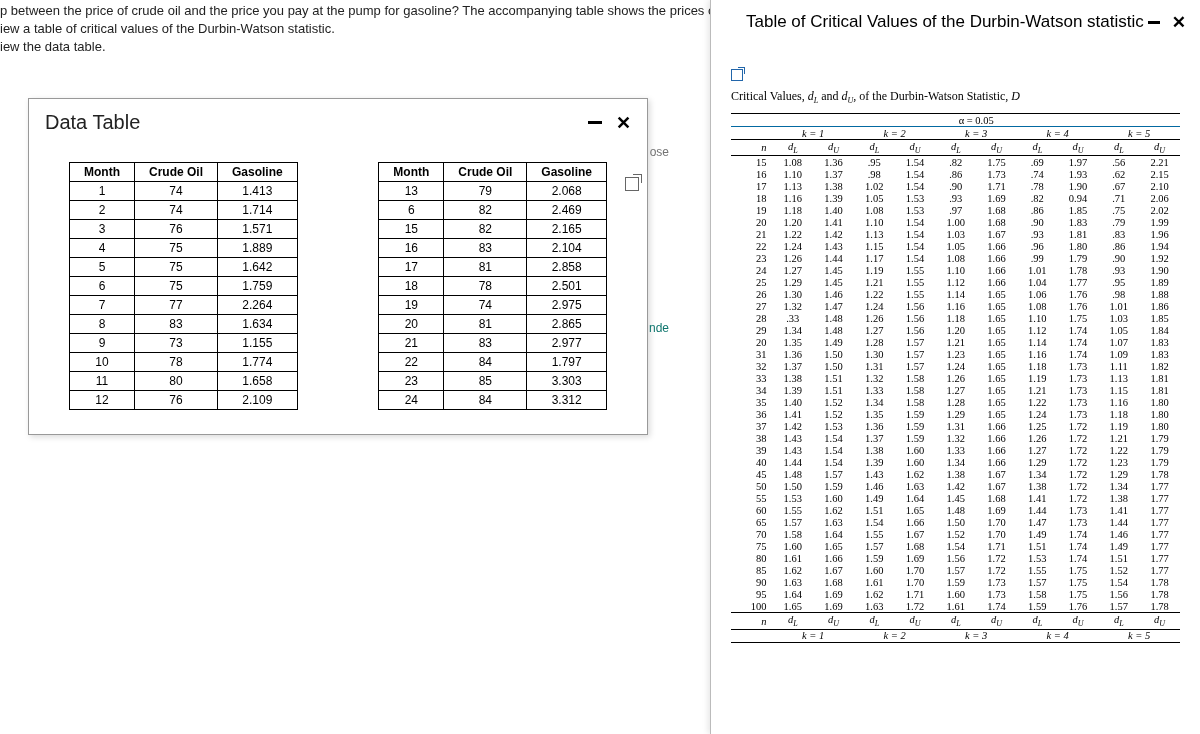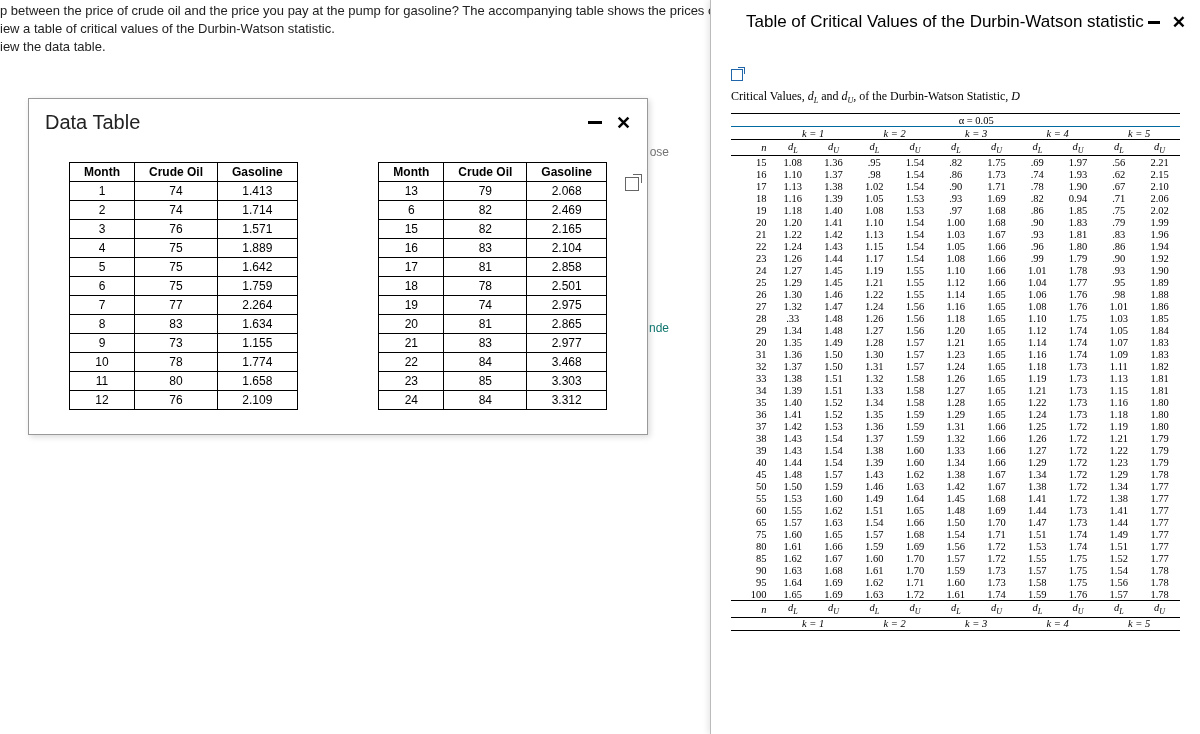--- a/index.html
+++ b/index.html
@@ -185,21 +185,21 @@
             <td>2.865</td>
           </tr>
           <tr>
             <td>21</td>
             <td>83</td>
             <td>2.977</td>
           </tr>
           <tr>
             <td>22</td>
             <td>84</td>
-            <td>3.468</td>
+            <td>1.797</td>
           </tr>
           <tr>
             <td>23</td>
             <td>85</td>
             <td>3.303</td>
           </tr>
           <tr>
             <td>24</td>
             <td>84</td>
             <td>3.312</td>
@@ -648,20 +648,33 @@
             <td>1.54</td>
             <td>1.66</td>
             <td>1.50</td>
             <td>1.70</td>
             <td>1.47</td>
             <td>1.73</td>
             <td>1.44</td>
             <td>1.77</td>
           </tr>
           <tr>
+            <td>70</td>
+            <td>1.58</td>
+            <td>1.64</td>
+            <td>1.55</td>
+            <td>1.67</td>
+            <td>1.52</td>
+            <td>1.70</td>
+            <td>1.49</td>
+            <td>1.74</td>
+            <td>1.46</td>
+            <td>1.77</td>
+          </tr>
+          <tr>
             <td>75</td>
             <td>1.60</td>
             <td>1.65</td>
             <td>1.57</td>
             <td>1.68</td>
             <td>1.54</td>
             <td>1.71</td>
             <td>1.51</td>
             <td>1.74</td>
             <td>1.49</td>

